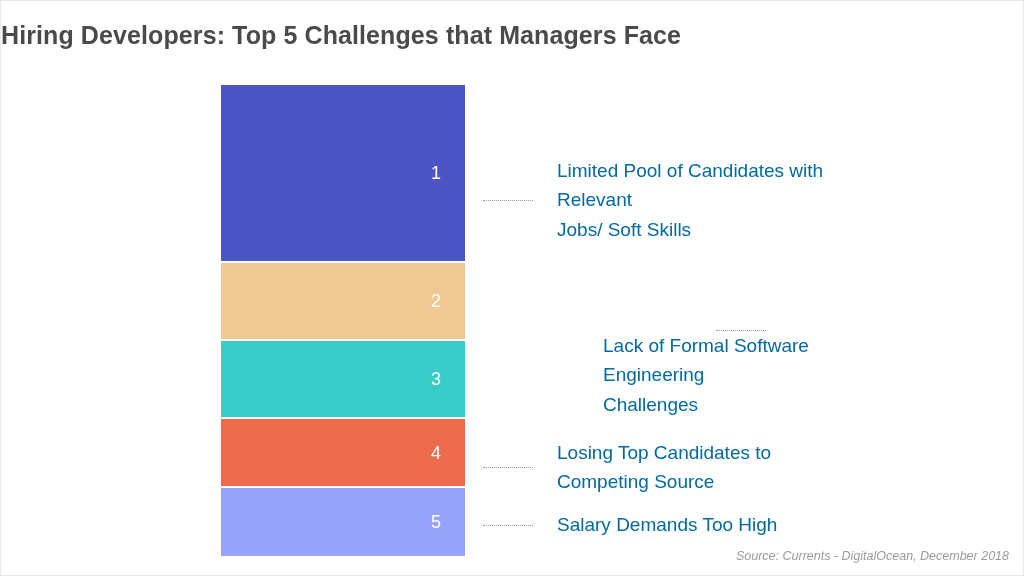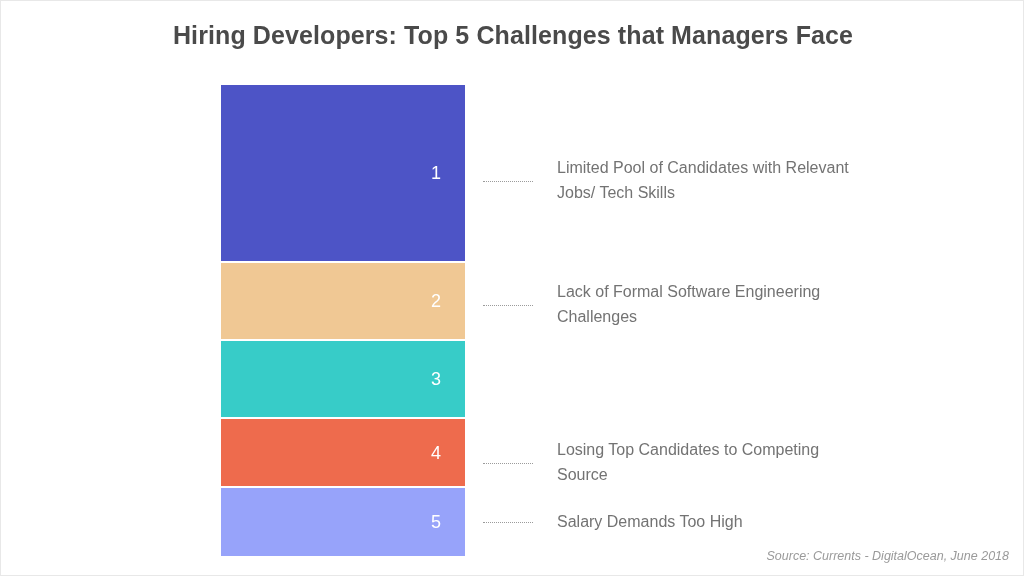--- a/index.html
+++ b/index.html
@@ -19,21 +19,21 @@
     height: 576px;
     background: #ffffff;
     box-sizing: border-box;
     border: 1px solid #e8e8e8;
   }
   #chart-title {
     position: absolute;
     left: 0;
     top: 20px;
     width: 1024px;
-    text-align: center;
+    text-align: left;
     font-size: 25px;
     font-weight: bold;
     color: #4a4a4a;
     letter-spacing: 0.1px;
   }
   #bars {
     position: absolute;
     left: 220px;
     top: 84px;
     width: 244px;
@@ -62,23 +62,23 @@
     width: 540px;
   }
   .leader {
     width: 50px;
     flex: 0 0 50px;
     border-bottom: 1px dotted #9b9b9b;
     height: 1px;
     margin-right: 24px;
   }
   .label-text {
-    font-size: 16px;
+    font-size: 19px;
     line-height: 1.55;
-    color: #737373;
+    color: #0369a1;
     max-width: 300px;
   }
   #source-note {
     position: absolute;
     right: 14px;
     bottom: 12px;
     font-size: 12.5px;
     font-style: italic;
     color: #9a9a9a;
   }
@@ -111,38 +111,38 @@
     <div class="bar-segment" style="height:68px; background:#97a3fa;">
       <span class="bar-rank">5</span>
     </div>
 
   </div>
 
   <div class="label-row" style="top:155px;">
     <span class="leader"></span>
     <span class="label-text">
       <span>Limited Pool of Candidates with Relevant</span><br>
-      <span>Jobs/ Tech Skills</span>
+      <span>Jobs/ Soft Skills</span>
     </span>
   </div>
 
-  <div class="label-row" style="top:279px;">
+  <div class="label-row" style="top:279px;flex-direction:column;">
     <span class="leader"></span>
     <span class="label-text">
       <span>Lack of Formal Software Engineering</span><br>
       <span>Challenges</span>
     </span>
   </div>
 
 
   <div class="label-row" style="top:437px;">
     <span class="leader"></span>
     <span class="label-text">Losing Top Candidates to Competing Source</span>
   </div>
 
   <div class="label-row" style="top:509px;">
     <span class="leader"></span>
     <span class="label-text">Salary Demands Too High</span>
   </div>
 
-  <div id="source-note">Source: Currents - DigitalOcean, June 2018</div>
+  <div id="source-note">Source: Currents - DigitalOcean, December 2018</div>
 
 </div>
 
 </body></html>

